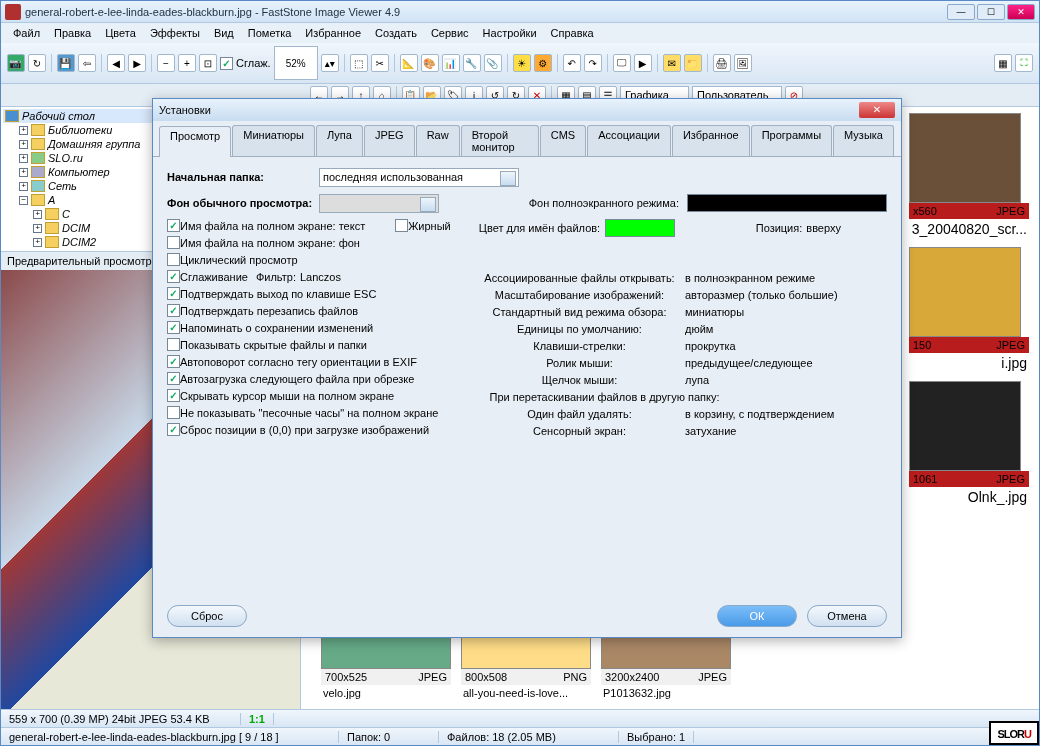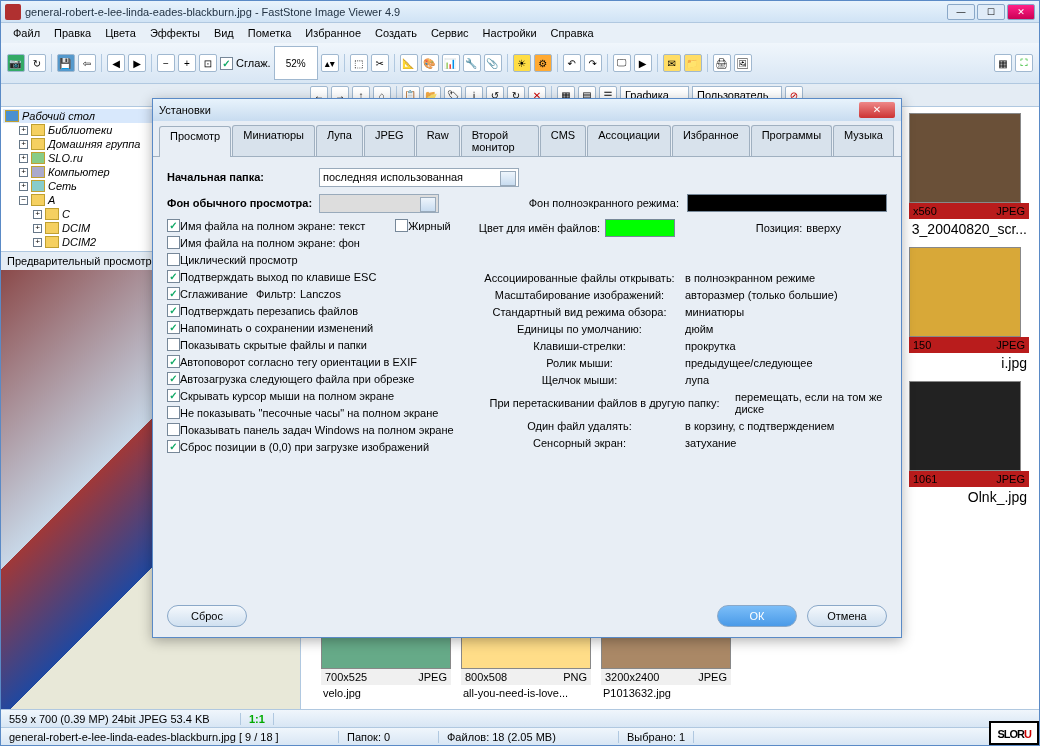--- a/index.html
+++ b/index.html
@@ -351,30 +351,30 @@
         <div class="chk-row">
             <span class="chk"></span>
             <span>Имя файла на полном экране: фон</span>
           </div>
         <div class="chk-row">
             <span class="chk"></span>
             <span>Циклический просмотр</span>
           </div>
         <div class="chk-row">
             <span class="chk on"></span>
-            <span>Подтверждать выход по клавише ESC</span>
-          </div>
-        <div class="chk-row">
-            <span class="chk on"></span>
             <span>Сглаживание</span>
           <span style="margin-left:8px">Фильтр:</span>
           <div class="ddw" style="width:100px;margin-left:4px"><span>Lanczos</span></div>
           </div>
         <div class="chk-row">
             <span class="chk on"></span>
+            <span>Подтверждать выход по клавише ESC</span>
+          </div>
+        <div class="chk-row">
+            <span class="chk on"></span>
             <span>Подтверждать перезапись файлов</span>
           </div>
         <div class="chk-row">
             <span class="chk on"></span>
             <span>Напоминать о сохранении изменений</span>
           </div>
         <div class="chk-row">
             <span class="chk"></span>
             <span>Показывать скрытые файлы и папки</span>
           </div>
@@ -386,24 +386,20 @@
             <span class="chk on"></span>
             <span>Автозагрузка следующего файла при обрезке</span>
           </div>
         <div class="chk-row">
             <span class="chk on"></span>
             <span>Скрывать курсор мыши на полном экране</span>
           </div>
         <div class="chk-row">
             <span class="chk"></span>
             <span>Не показывать "песочные часы" на полном экране</span>
-          </div>
-        <div class="chk-row">
-            <span class="chk"></span>
-            <span>Показывать панель задач Windows на полном экране</span>
           </div>
         <div class="chk-row">
             <span class="chk on"></span>
             <span>Сброс позиции в (0,0) при загрузке изображений</span>
           </div>
       </div>
       <div class="col">
         <div class="rrow">
           <div class="rlbl" style="width:130px">Цвет для имён файлов:</div>
           <div class="swatch" style="background:#0f0"></div>
@@ -435,21 +431,20 @@
         <div class="rrow">
             <div class="rlbl">Ролик мыши:</div>
             <div class="ddw"><span>предыдущее/следующее</span></div>
           </div>
         <div class="rrow">
             <div class="rlbl">Щелчок мыши:</div>
             <div class="ddw"><span>лупа</span></div>
           </div>
         <div class="rrow">
             <div class="rlbl" style="width:260px">При перетаскивании файлов в другую папку:</div>
-            <div class="ddw"><span>перемещать, если на том же диске</span></div>
           </div>
         <div class="rrow">
             <div class="rlbl">Один файл удалять:</div>
             <div class="ddw"><span>в корзину, с подтверждением</span></div>
           </div>
         <div class="rrow">
             <div class="rlbl">Сенсорный экран:</div>
             <div class="ddw"><span>затухание</span></div>
           </div>
       </div>

